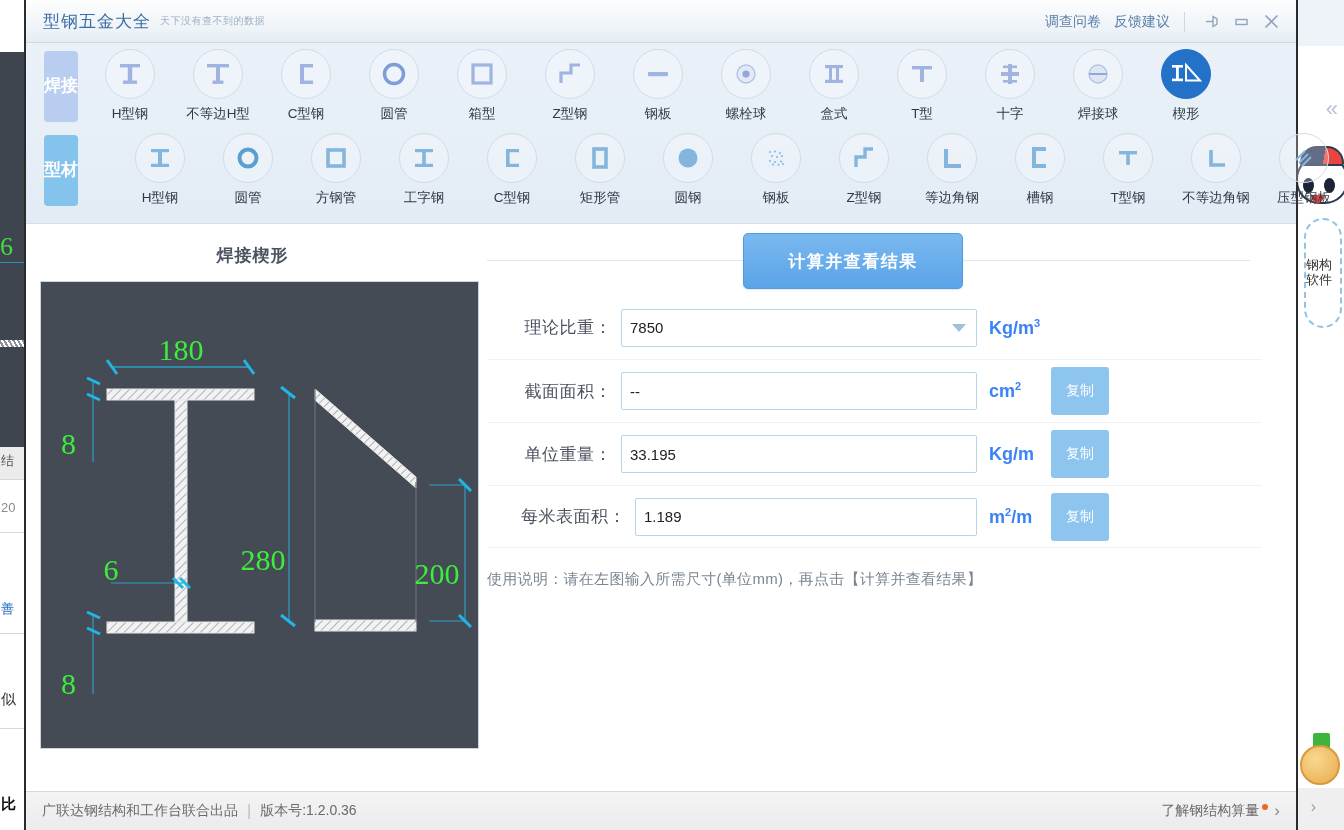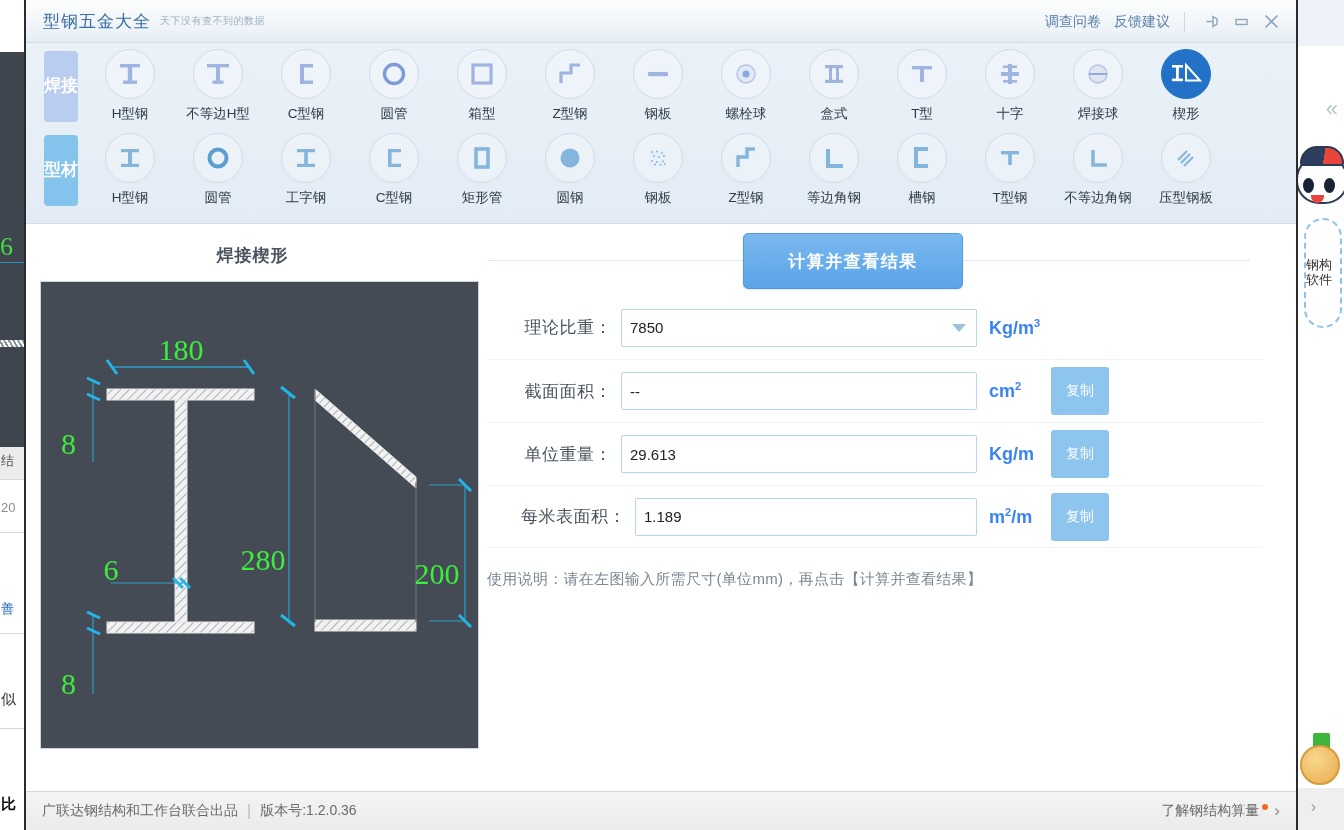--- a/index.html
+++ b/index.html
@@ -84,21 +84,21 @@
   .wbtn { width:30px; height:30px; display:flex; align-items:center; justify-content:center; color:#8fa5bb; cursor:pointer; }
   .wbtn svg { display:block; }
 
   
   .toolbar {
     flex:none; background:linear-gradient(180deg,#eaf1f8 0%,#e3ecf5 100%);
     padding:0; position:relative; border-bottom:1px solid #d3dfea;
   }
   .trow { display:flex; align-items:flex-start; height:90px; position:relative; }
   .trow.r1 { padding-top:6px; }
-  .trow.r2 { padding-top:0px; }
+  .trow.r2 { padding-top:0px;gap:30px; }
 
   .cat {
     width:34px; height:71px; margin-left:18px; margin-top:2px; flex:none;
     border-radius:4px; display:flex; flex-direction:column; align-items:center; justify-content:center;
     font-size:17px; font-weight:bold; color:#ffffff; line-height:1.18; cursor:pointer;
   }
   .cat.weld { background:#b9cdf0; }
   .cat.shape { background:#83c3ec; }
 
   .items { display:flex; flex:1; padding-left:8px; }
@@ -415,20 +415,28 @@
 
           <div class="item">
             <span class="icon-circle">
               <svg width="26" height="26" viewBox="0 0 26 26">
                   <circle cx="13" cy="13" r="8.5" fill="none" stroke="#5a9fd0" stroke-width="4"></circle>
                 </svg>
             </span>
             <span class="item-label">圆管</span>
           </div>
 
+          <div class="item">
+            <span class="icon-circle">
+              <svg width="26" height="26" viewBox="0 0 26 26">
+                  <rect x="5" y="5" width="16" height="16" fill="none" stroke="#84b6dd" stroke-width="3.6"></rect>
+                </svg>
+            </span>
+            <span class="item-label">方钢管</span>
+          </div>
 
           <div class="item">
             <span class="icon-circle">
               <svg width="26" height="26" viewBox="0 0 26 26">
                   <g fill="#84b6dd">
                 <rect x="4" y="4" width="18" height="3.2"></rect>
                     <rect x="11.2" y="7" width="3.6" height="12"></rect>
                     <rect x="4" y="18.8" width="18" height="3.2"></rect>
               </g>
                 </svg>
@@ -633,21 +641,21 @@
           <div class="finput">
             <span>--</span>
           </div>
           <span class="funit">cm<sup>2</sup></span>
           <div class="copy-btn">复制</div>
         </div>
 
         <div class="frow">
           <span class="flabel">单位重量：</span>
           <div class="finput">
-            <span>29.613</span>
+            <span>33.195</span>
           </div>
           <span class="funit">Kg/m</span>
           <div class="copy-btn">复制</div>
         </div>
 
         <div class="frow sep-below">
           <span class="flabel" style="width:148px;">每米表面积：</span>
           <div class="finput" style="width:342px;">
             <span>1.189</span>
           </div>

